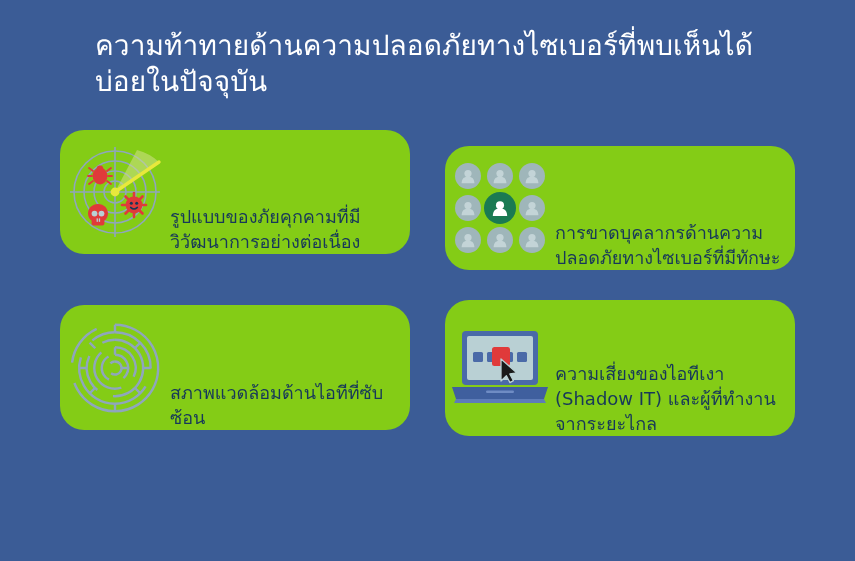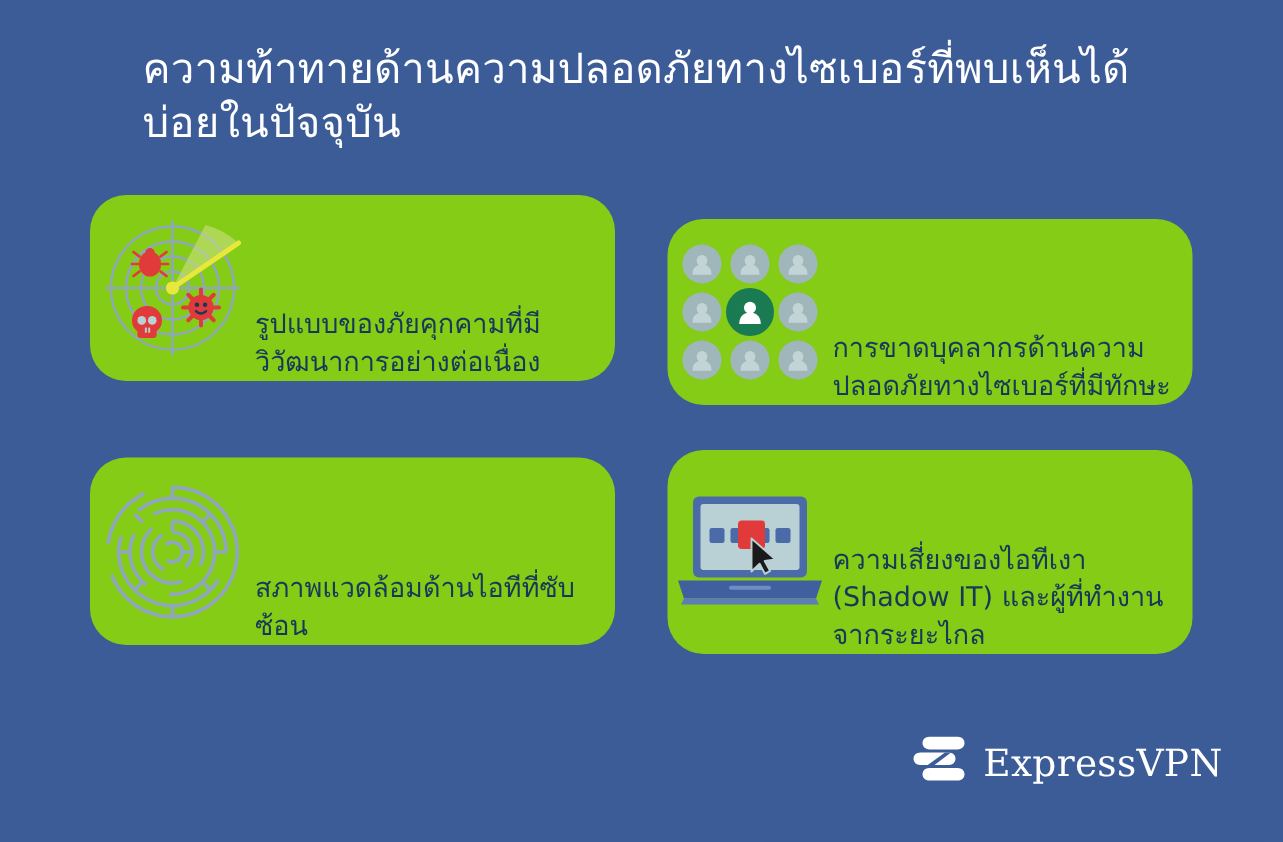--- a/index.html
+++ b/index.html
@@ -252,25 +252,14 @@
         <rect x="69" y="27" width="10" height="10" rx="1.5" fill="#4a6aa8"></rect>
 
         <rect x="44" y="22" width="18" height="19" rx="2.5" fill="#e03a3a"></rect>
 
         <path d="M53 34 L53 56 L58.4 50.8 L62 57.6 L65.4 55.6 L61.8 49 L69 48 Z" fill="#1a1a1a" stroke="#b9d0d4" stroke-width="1.3" stroke-linejoin="round"></path>
       </svg>
     </div>
     <div class="card-text">ความเสี่ยงของไอทีเงา (Shadow IT) และผู้ที่ทำงานจากระยะไกล</div>
   </div>
 
-  <div class="logo">
-    <span>
-      <svg width="36" height="34" viewBox="0 0 36 34">
-        <path d="M11.6 2.2 L30.4 2.2 C33.2 2.2 35 4.1 35 6.4 C35 8.7 33.2 10.6 30.4 10.6 L11.6 10.6 C8.8 10.6 7 8.7 7 6.4 C7 4.1 8.8 2.2 11.6 2.2 Z" fill="#ffffff"></path>
-        <path d="M5.6 12.6 L24.4 12.6 C27.2 12.6 29 14.5 29 16.8 C29 19.1 27.2 21 24.4 21 L5.6 21 C2.8 21 1 19.1 1 16.8 C1 14.5 2.8 12.6 5.6 12.6 Z" fill="#ffffff"></path>
-        <path d="M11.6 23 L30.4 23 C33.2 23 35 24.9 35 27.2 C35 29.5 33.2 31.4 30.4 31.4 L11.6 31.4 C8.8 31.4 7 29.5 7 27.2 C7 24.9 8.8 23 11.6 23 Z" fill="#ffffff"></path>
-        <path d="M22 12.6 L26 12.6 L15 21 L10.5 21 Z" fill="#3b5c96"></path>
-      </svg>
-    </span>
-    <span class="logo-word">ExpressVPN</span>
-  </div>
 
 </div>
 
 </body></html>

